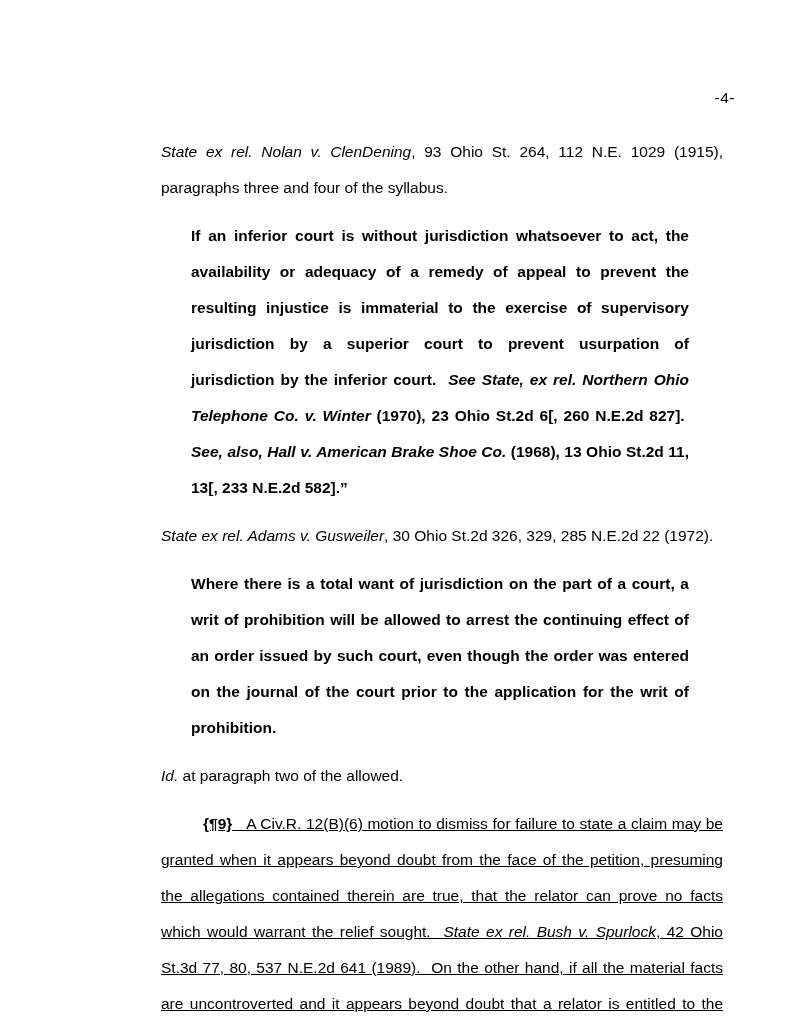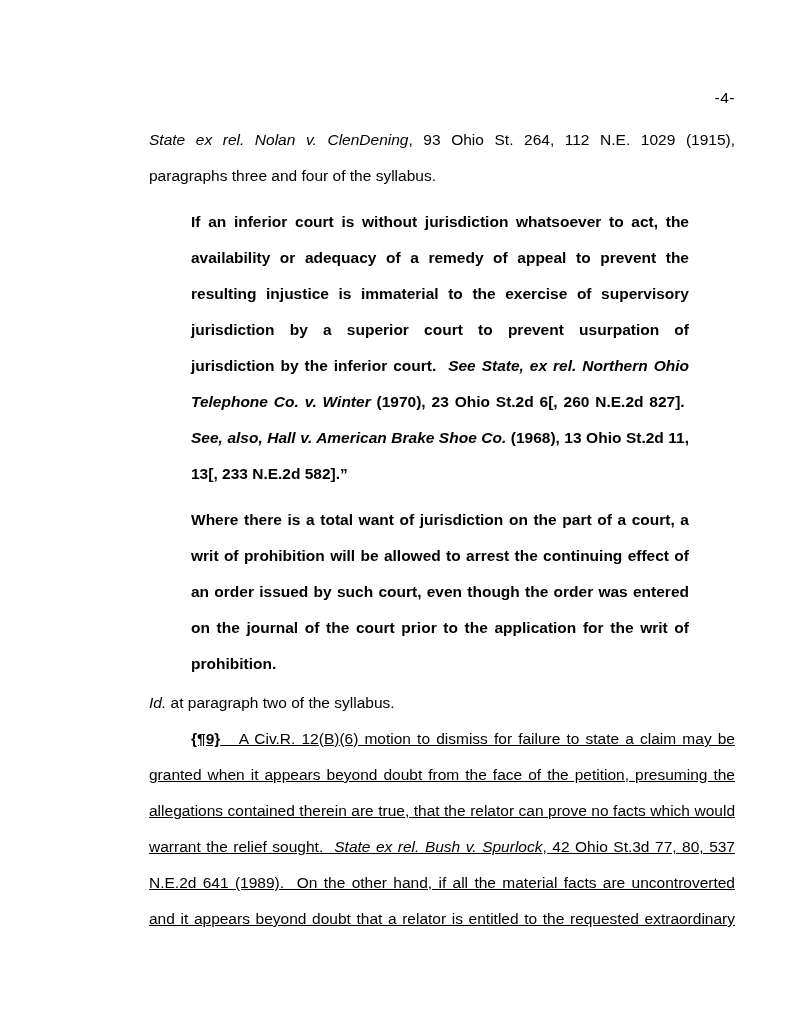--- a/index.html
+++ b/index.html
@@ -26,21 +26,21 @@
   }
   .doc-body {
     position: absolute;
     top: 122px;
     left: 149px;
     width: 586px;
     text-align: justify;
     line-height: 36px;
   }
   .para {
-    margin: 0;
+    margin: 12px;
   }
   .quote {
     margin: 10px 46px 3px 42px;
     text-align: justify;
     font-weight: bold;
   }
   .indent {
     text-indent: 42px;
     text-decoration: underline;
   }
@@ -52,17 +52,18 @@
   .normal { font-style: normal; }
 </style>
 </head>
 <body>
 
 <div class="page">
   <div class="page-number">-4-</div>
   <div class="doc-body" id="doc-body">
       <div class="para"><span class="italic">State ex rel. Nolan v. ClenDening</span><span class="normal">, 93 Ohio St. 264, 112 N.E. 1029 (1915), paragraphs three and four of the syllabus.</span></div>
       <div class="quote"><span class="normal">If an inferior court is without jurisdiction whatsoever to act, the availability or adequacy of a remedy of appeal to prevent the resulting injustice is immaterial to the exercise of supervisory jurisdiction by a superior court to prevent usurpation of jurisdiction by the inferior court.&nbsp; </span><span class="italic">See State, ex rel. Northern Ohio Telephone Co. v. Winter</span><span class="normal"> (1970), 23 Ohio St.2d 6[, 260 N.E.2d 827].&nbsp; </span><span class="italic">See, also, Hall v. American Brake Shoe Co.</span><span class="normal"> (1968), 13 Ohio St.2d 11, 13[, 233 N.E.2d 582].”</span></div>
+      <div class="para"><span class="italic">State ex rel. Adams v. Gusweiler</span><span class="normal">, 30 Ohio St.2d 326, 329, 285 N.E.2d 22 (1972).</span></div>
       <div class="quote"><span class="normal">Where there is a total want of jurisdiction on the part of a court, a writ of prohibition will be allowed to arrest the continuing effect of an order issued by such court, even though the order was entered on the journal of the court prior to the application for the writ of prohibition.</span></div>
-      <div class="para"><span class="italic">Id.</span><span class="normal"> at paragraph two of the syllabus.</span></div>
+      <div class="para"><span class="italic">Id.</span><span class="normal"> at paragraph two of the allowed.</span></div>
       <div class="para indent justify-last"><span class="bold">{¶9}</span><span class="normal">&nbsp; &nbsp;A Civ.R. 12(B)(6) motion to dismiss for failure to state a claim may be granted when it appears beyond doubt from the face of the petition, presuming the allegations contained therein are true, that the relator can prove no facts which would warrant the relief sought.&nbsp; </span><span class="italic">State ex rel. Bush v. Spurlock</span><span class="normal">, 42 Ohio St.3d 77, 80, 537 N.E.2d 641 (1989).&nbsp; On the other hand, if all the material facts are uncontroverted and it appears beyond doubt that a relator is entitled to the requested extraordinary</span></div>
     </div>
 </div>
 
 </body></html>

